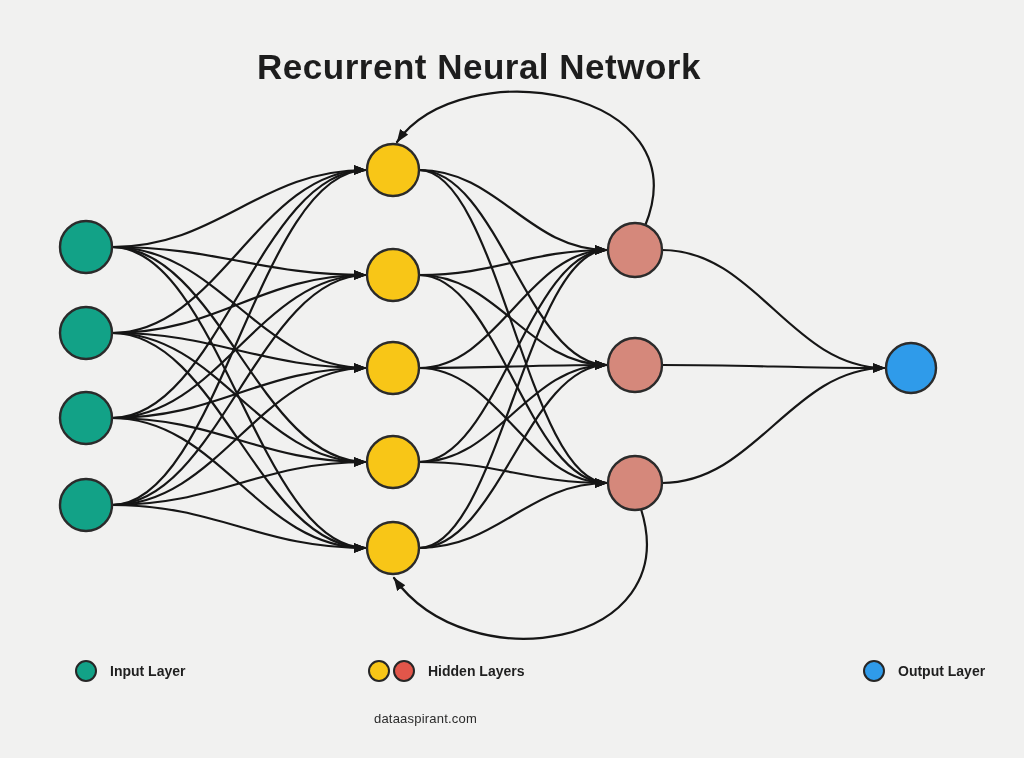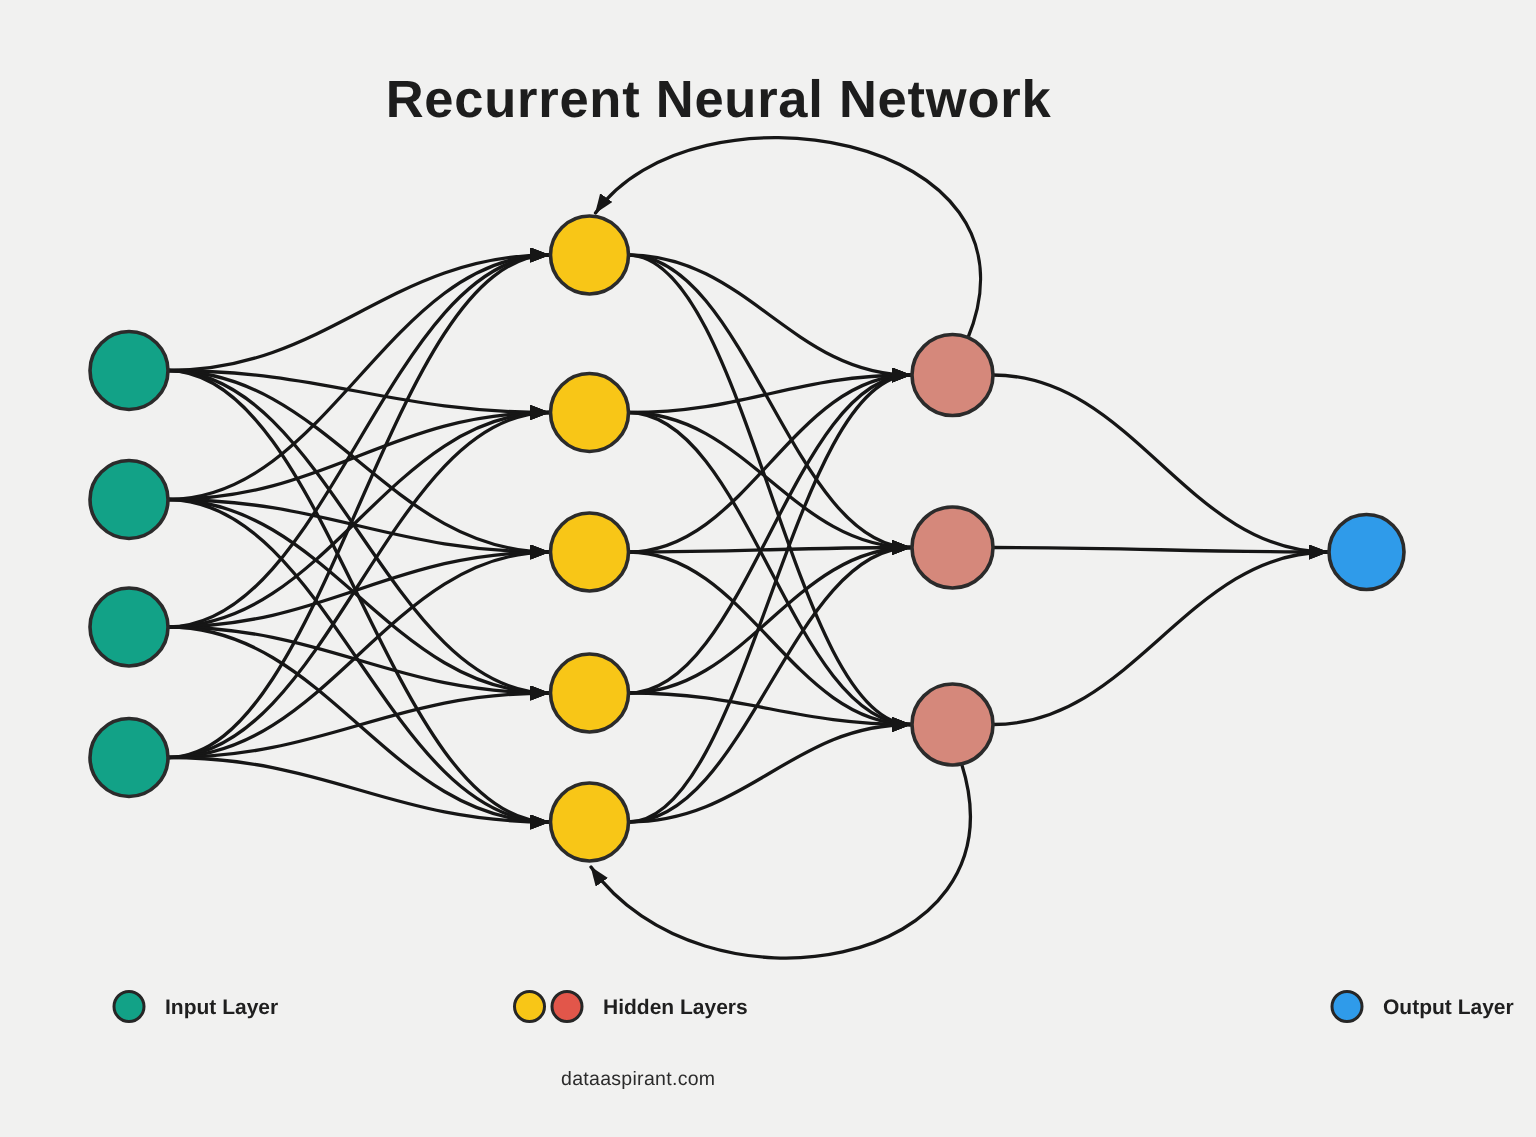--- a/index.html
+++ b/index.html
@@ -35,22 +35,22 @@
     border-radius: 50%;
     border: 2px solid #262626;
     box-sizing: border-box;
   }
   .legend-label {
     font-size: 14px;
     font-weight: bold;
     color: #1f1f1f;
   }
   .li-input  { left: 75px; }
-  .li-hidden { left: 342px; }
-  .li-output { left: 887px; }
+  .li-hidden { left: 368px; }
+  .li-output { left: 863px; }
   .site-credit {
     position: absolute;
     top: 711px; left: 374px;
     font-size: 13px;
     font-weight: normal;
     color: #2b2b2b;
     letter-spacing: 0.2px;
   }
 </style>
 </head>

